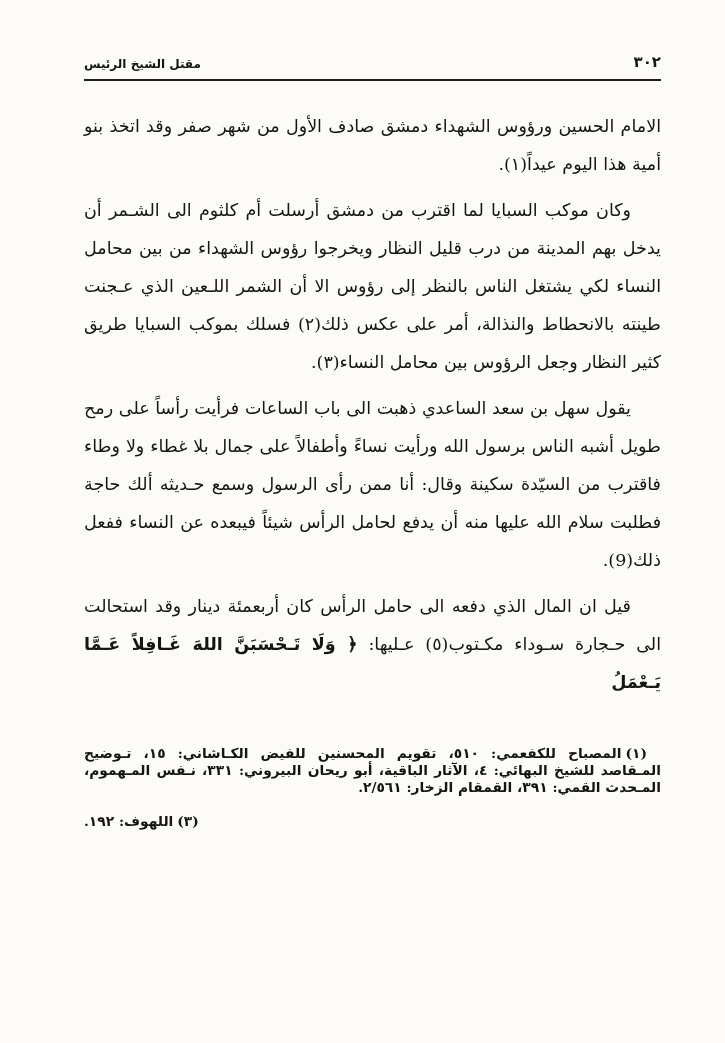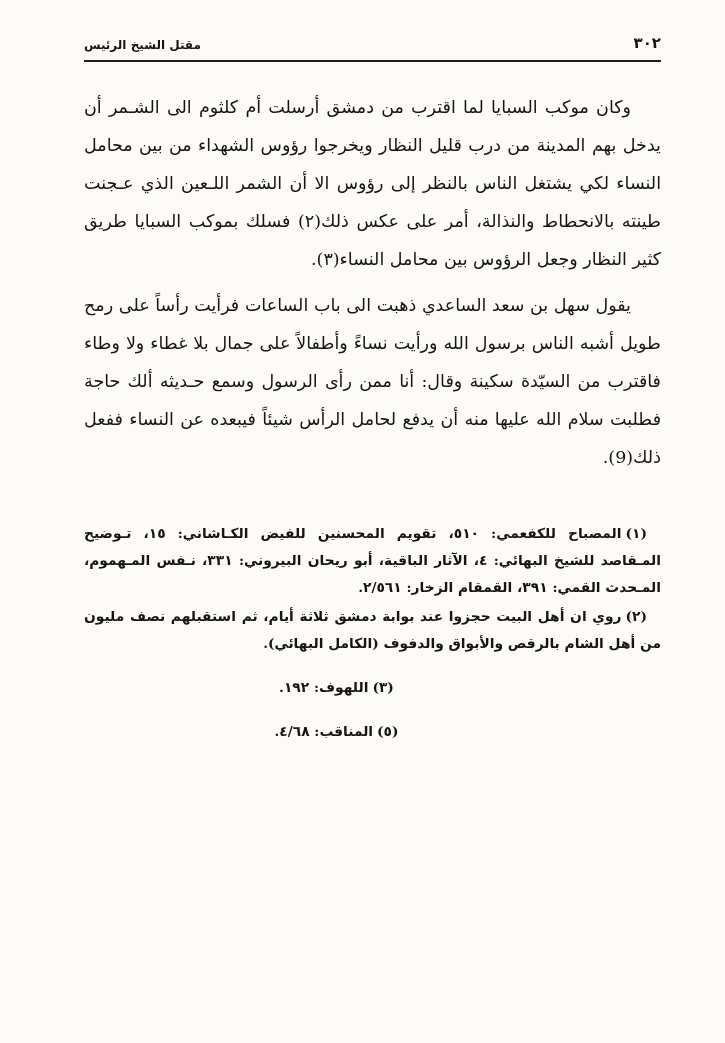--- a/index.html
+++ b/index.html
@@ -26,20 +26,21 @@
     justify-content: space-between;
     align-items: flex-end;
     font-weight: bold;
     font-size: 16px;
     padding-bottom: 8px;
     border-bottom: 2px solid #201e1b;
   }
   .running-head .page-number {
     letter-spacing: 1px;
     font-size: 15px;
+    margin-top: 19px;
   }
   .running-head .book-title {
     font-size: 12px;
   }
   
   .body-text {
     margin-top: 26px;
     font-size: 17.5px;
     line-height: 38px;
     text-align: justify;
@@ -52,64 +53,64 @@
     text-indent: 0;
   }
   .verse {
     font-weight: bold;
   }
   
   .footnotes {
     margin-top: 44px;
     font-size: 13.8px;
     font-weight: bold;
-    line-height: 27px;
+    line-height: 17px;
     text-align: justify;
   }
   .footnote {
     margin: 0 0 2px 0;
     text-indent: 14px;
   }
   .footnote.short {
     margin-right: 72px;
-    text-align: center;
+    text-align: left;
     text-indent: 0;
     margin-top: 17px;
   }
   .fn-label {
     padding-left: 4px;
   }
 </style>
 </head>
 <body>
 
 <div class="page">
 
   <header class="running-head">
     <span class="page-number">٣٠٢</span>
     <span class="book-title">مقتل الشيخ الرئيس</span>
   </header>
 
   <main class="body-text">
+    <p class="no-indent">
+      <span>الامام الحسين ورؤوس الشهداء دمشق صادف الأول من شهر صفر وقد اتخذ بنو أمية هذا اليوم عيداً(١).</span>
+    </p>
     <p>
       <span>وكان موكب السبايا لما اقترب من دمشق أرسلت أم كلثوم الى الشـمر أن يدخل بهم المدينة من درب قليل النظار ويخرجوا رؤوس الشهداء من بين محامل النساء لكي يشتغل الناس بالنظر إلى رؤوس الا أن الشمر اللـعين الذي عـجنت طينته بالانحطاط والنذالة، أمر على عكس ذلك(٢) فسلك بموكب السبايا طريق كثير النظار وجعل الرؤوس بين محامل النساء(٣).</span>
     </p>
     <p>
       <span>يقول سهل بن سعد الساعدي ذهبت الى باب الساعات فرأيت رأساً على رمح طويل أشبه الناس برسول الله ورأيت نساءً وأطفالاً على جمال بلا غطاء ولا وطاء فاقترب من السيّدة سكينة وقال: أنا ممن رأى الرسول وسمع حـديثه ألك حاجة فطلبت سلام الله عليها منه أن يدفع لحامل الرأس شيئاً فيبعده عن النساء ففعل ذلك(9).</span>
+    </p>
+    <p>
+      <span>قيل ان المال الذي دفعه الى حامل الرأس كان أربعمئة دينار وقد استحالت الى حـجارة سـوداء مكـتوب(٥) عـليها: </span><span class="verse">﴿ وَلَا تَـحْسَبَنَّ اللهَ غَـافِلاً عَـمَّا يَـعْمَلُ</span>
     </p>
   </main>
 
   <section class="footnotes">
     <p class="footnote">
       <span class="fn-label">(١)</span><span>المصباح للكفعمي: ٥١٠، تقويم المحسنين للفيض الكـاشاني: ١٥، تـوضيح المـقاصد للشيخ البهائي: ٤، الآثار الباقية، أبو ريحان البيروني: ٣٣١، نـفس المـهموم، المـحدث القمي: ٣٩١، القمقام الزخار: ٢/٥٦١.</span>
     </p>
-    <p class="footnote">
-      <span class="fn-label">(٢)</span><span>روي ان أهل البيت حجزوا عند بوابة دمشق ثلاثة أيام، ثم استقبلهم نصف مليون من أهل الشام بالرقص والأبواق والدفوف (الكامل البهائي).</span>
-    </p>
     <p class="footnote short">
       <span class="fn-label">(٣)</span><span>اللهوف: ١٩٢.</span>
-    </p>
-    <p class="footnote short">
-      <span class="fn-label">(٥)</span><span>المناقب: ٤/٦٨.</span>
     </p>
   </section>
 
 </div>
 
 </body></html>

